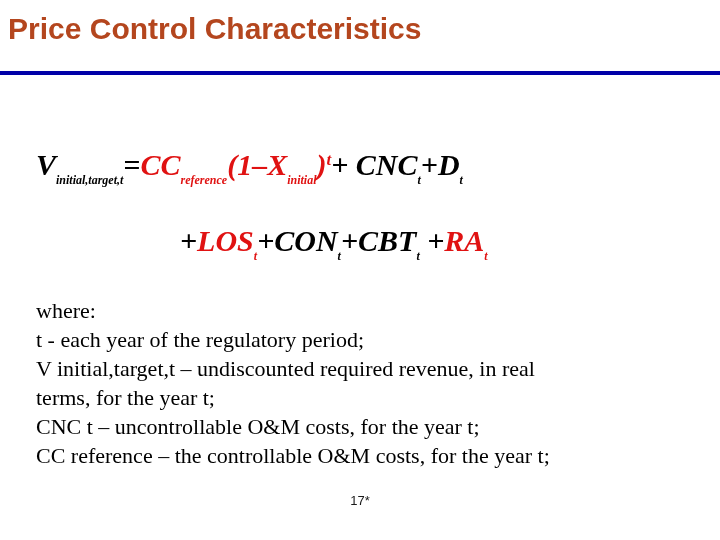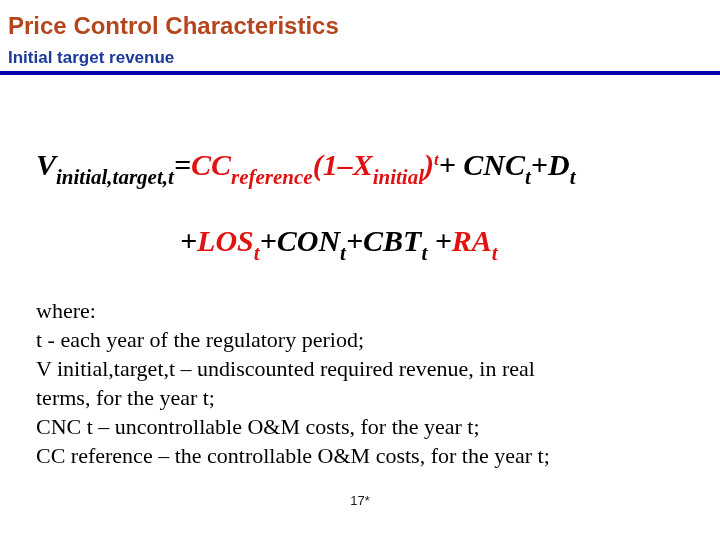--- a/index.html
+++ b/index.html
@@ -19,21 +19,21 @@
     background: #ffffff;
     overflow: hidden;
     font-family: "Liberation Serif", serif;
   }
   .title {
     position: absolute;
     left: 8px;
     top: 12px;
     font-family: "Liberation Sans", sans-serif;
     font-weight: bold;
-    font-size: 24px;
+    font-size: 30px;
     color: var(--title);
     white-space: nowrap;
   }
   .subtitle {
     position: absolute;
     left: 8px;
     top: 48px;
     font-family: "Liberation Sans", sans-serif;
     font-weight: bold;
     font-size: 17px;
@@ -51,21 +51,21 @@
   .formula-line {
     position: absolute;
     white-space: nowrap;
     font-family: "Liberation Serif", serif;
     font-weight: bold;
     font-style: italic;
   }
   .formula-line-1 { left: 36px; top: 148px; }
   .formula-line-2 { left: 180px; top: 224px; }
   .f-base { font-size: 30px; }
-  .f-sub  { font-size: 21px; vertical-align: -9px; }
+  .f-sub  { font-size: 12px; vertical-align: -9px; }
   .f-sup  { font-size: 17px; vertical-align: 10px; }
   .c-red   { color: var(--formula-red); text-align: center; }
   .c-black { color: var(--formula-black); }
   .definitions {
     position: absolute;
     left: 36px;
     top: 296px;
     width: 660px;
     font-family: "Liberation Serif", serif;
     font-size: 22px;
@@ -82,21 +82,20 @@
     font-family: "Liberation Sans", sans-serif;
     font-size: 13px;
     color: #1a1a1a;
   }
 </style>
 </head>
 <body>
 
 <div class="slide">
   <div class="title">Price Control Characteristics</div>
-  <div class="subtitle">Initial target revenue</div>
   <div class="rule"></div>
 
   <div class="formula-line formula-line-1"><span class="f-base c-black">V</span><span class="f-sub c-black">initial,target,t</span><span class="f-base c-black">=</span><span class="f-base c-red">CC</span><span class="f-sub c-red">reference</span><span class="f-base c-red">(1–X</span><span class="f-sub c-red">initial</span><span class="f-base c-red">)</span><span class="f-sup c-red">t</span><span class="f-base c-black">+ CNC</span><span class="f-sub c-black">t</span><span class="f-base c-black">+D</span><span class="f-sub c-black">t</span></div>
 
   <div class="formula-line formula-line-2"><span class="f-base c-black">+</span><span class="f-base c-red">LOS</span><span class="f-sub c-red">t</span><span class="f-base c-black">+CON</span><span class="f-sub c-black">t</span><span class="f-base c-black">+CBT</span><span class="f-sub c-black">t</span><span class="f-base c-black"> +</span><span class="f-base c-red">RA</span><span class="f-sub c-red">t</span></div>
 
   <div class="definitions">
       <div class="def-line">where:</div>
       <div class="def-line">t - each year of the regulatory period;</div>
       <div class="def-line">V initial,target,t – undiscounted required revenue, in real</div>

